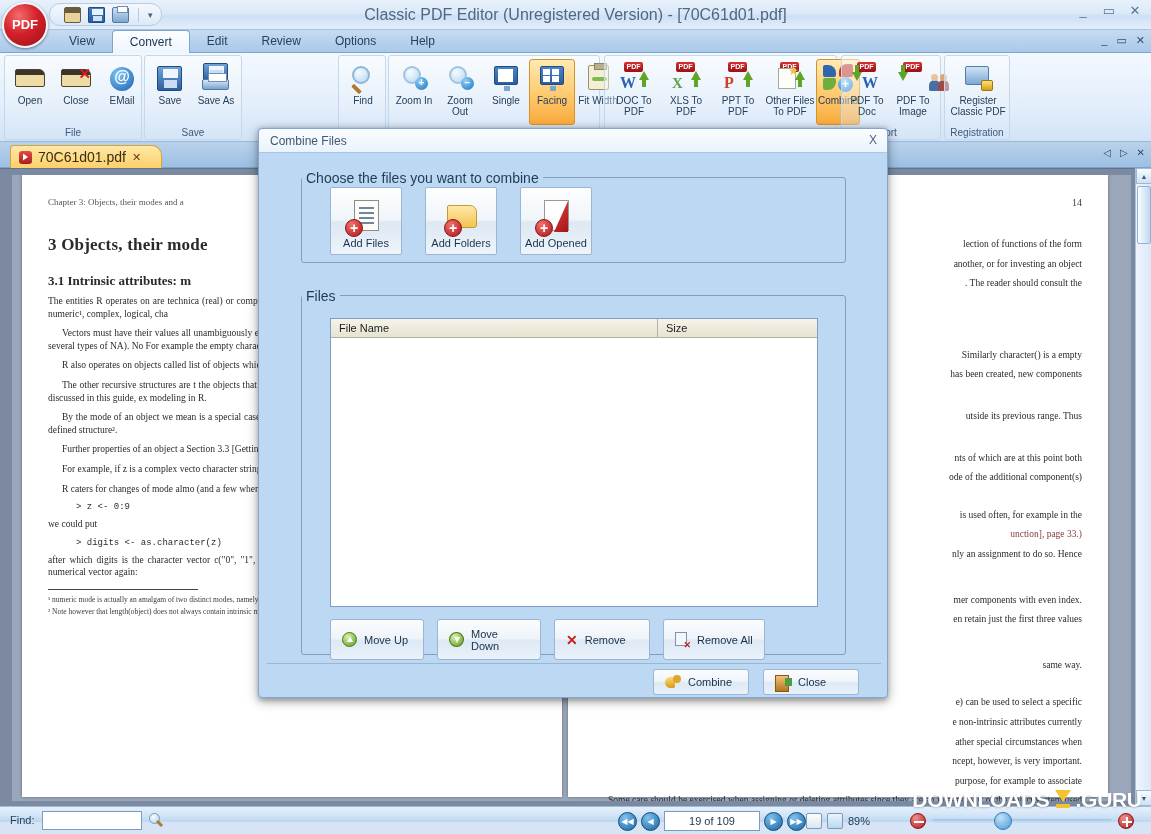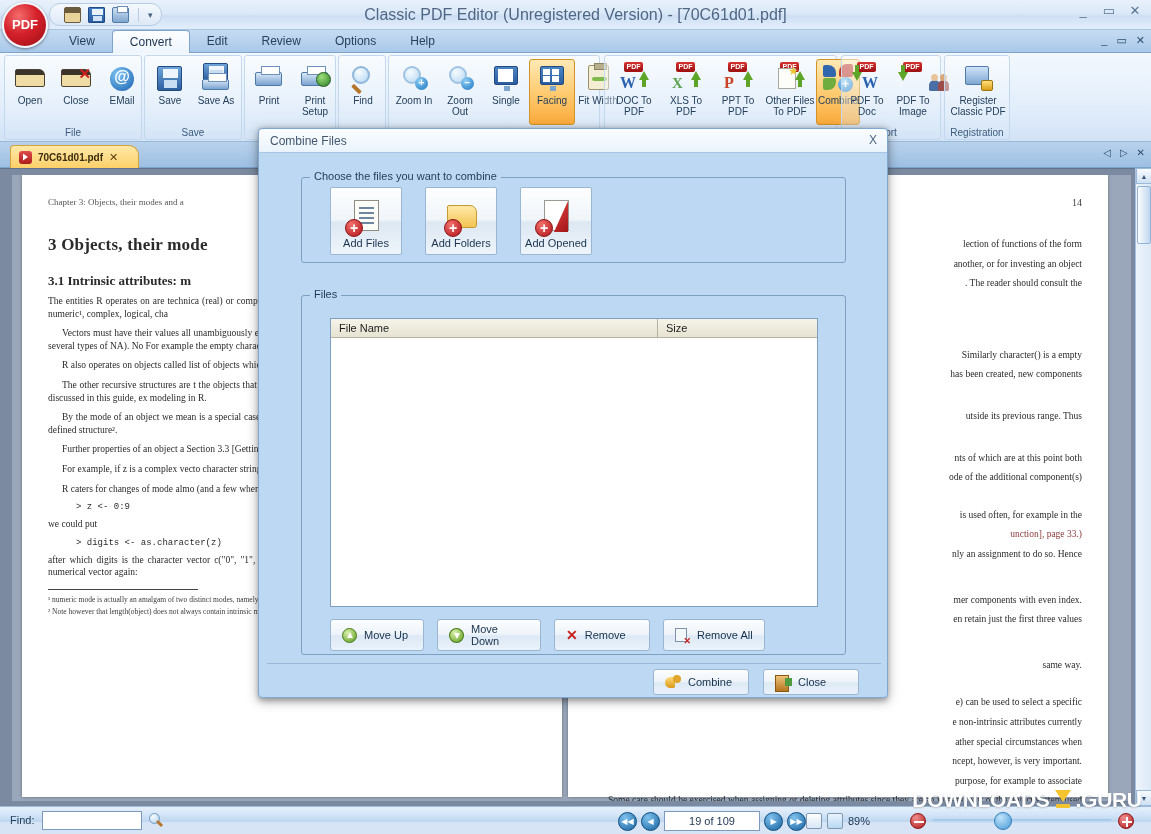--- a/index.html
+++ b/index.html
@@ -177,21 +177,21 @@
     position: absolute; left:0; top:142px; width:1151px; height:26px;
     background: linear-gradient(to bottom,#b9d2ec,#9dbfe2);
     border-bottom:1px solid #7ea3cb;
   }
   .doctab{
     position:absolute; left:10px; top:3px; height:23px; padding:0 20px 0 8px;
     background:linear-gradient(to bottom,#ffe8a8,#fdd069);
     border:1px solid #d5a33c; border-bottom:none; border-radius:4px 10px 0 0;
     display:flex; align-items:center; gap:6px; cursor:pointer;
   }
-  .doctab .tlabel{ font-size:10px; font-weight:bold; color:#3a2c10; }
+  .doctab .tlabel{ font-size:14px; font-weight:normal; color:#3a2c10; }
   .tab-pdf-ic{ width:13px;height:13px;border-radius:3px;background:linear-gradient(to bottom,#e14c4c,#ad1c1c); position:relative;}
   .tab-pdf-ic::after{content:"";position:absolute;left:4px;top:3px;width:5px;height:7px;background:#fff;clip-path:polygon(0 0,100% 50%,0 100%);}
   .tab-x{ font-size:11px;color:#5a4314; cursor:pointer; }
   .strip-navs{ position:absolute; right:6px; top:5px; display:flex; gap:9px; color:#2d4c6d; font-size:10px; }
   .strip-navs span{cursor:pointer;}
 
   
   .docarea{
     position:absolute; left:0; top:168px; width:1151px; height:638px;
     background:#7b8aa0;
@@ -281,21 +281,21 @@
     box-shadow:0 3px 12px rgba(0,0,0,.35);
   }
   .dlg-title{
     position:absolute; left:0; top:0; width:100%; height:24px;
     background:linear-gradient(to bottom,#fafdff,#eaf3fc);
     border-bottom:1px solid #a9c7e4; border-radius:4px 4px 0 0;
   }
   .dlg-title span.t{ position:absolute;left:11px;top:5px;font-size:12px;color:#43576e;}
   .dlg-close{ position:absolute; right:10px; top:4px; font-size:12px; color:#4f6583; cursor:pointer;}
   .gbox{ position:absolute; border:1px solid #7f9ec0; border-radius:3px; }
-  .gbox-lbl{ position:absolute; left:8px; top:-8px; background:#bcd8f2; padding:0 4px; font-size:11px; color:#1f3a56;text-align:center;}
+  .gbox-lbl{ position:absolute; left:0; top:-8px; background:#bcd8f2; padding:0 4px; font-size:14px; color:#1f3a56;text-align:center;}
   .addbtn{
     width:72px; height:68px; background:linear-gradient(to bottom,#fdfefe 0%,#f0f5fa 48%,#dde8f3 52%,#eef4fa 100%);
     border:1px solid #9bb6d2; border-radius:2px; display:flex; flex-direction:column;
     align-items:center; justify-content:flex-end; padding-bottom:5px; cursor:pointer;
   }
   .addbtn .lb{ font-size:11px; color:#1c3450; }
   .addbtn .ig{ width:40px;height:38px; position:relative; }
   .red-plus{ position:absolute; left:-1px; bottom:0px; width:18px;height:18px;border-radius:50%;
     background:radial-gradient(circle at 35% 28%,#f2706a,#b01419); border:1px solid #8d0f13;
     color:#fff; font-size:14px; font-weight:bold; text-align:center; line-height:16px;}
@@ -308,21 +308,21 @@
   .redsheet::after{ content:""; position:absolute; right:0;top:0;width:14px;height:31px;
     background:linear-gradient(135deg,#e3443f,#a3151a); clip-path:polygon(100% 0,100% 100%,0 100%);}
 
   .lv{ position:absolute; background:#fff; border:1px solid #7f9ec0;padding-left:25px; }
   .lv-head{ position:absolute; left:0; top:0; width:100%; height:19px;
     background:linear-gradient(to bottom,#f6f4e9,#e6e3d2); border-bottom:1px solid #b5b2a1; display:flex;}
   .lv-th{ font-size:11px; color:#1d1d1d; line-height:18px; padding-left:8px; }
   .lv-th.n{ width:327px; border-right:1px solid #b5b2a1; }
 
   .dbtn{
-    height:32px; background:linear-gradient(to bottom,#fcfdfe 0%,#eef4fa 47%,#dde9f5 53%,#eaf2fa 100%);
+    height:41px; background:linear-gradient(to bottom,#fcfdfe 0%,#eef4fa 47%,#dde9f5 53%,#eaf2fa 100%);
     border:1px solid #9bb6d2; border-radius:3px; display:flex; align-items:center; gap:7px;
     padding:0 11px; font-size:11px; color:#16304c; cursor:pointer;
   }
   .g-up{ width:15px;height:15px;border-radius:50%;background:radial-gradient(circle at 35% 28%,#d8f0a8,#5c9c1f);
     border:1px solid #467a14;position:relative;}
   .g-up::after{content:"";position:absolute;left:4px;top:3px;width:0;height:0;
     border-left:3.5px solid transparent;border-right:3.5px solid transparent;border-bottom:6px solid #fff;}
   .g-dn{ width:15px;height:15px;border-radius:50%;background:radial-gradient(circle at 35% 28%,#d8f0a8,#5c9c1f);
     border:1px solid #467a14;position:relative;}
   .g-dn::after{content:"";position:absolute;left:4px;top:4px;width:0;height:0;
@@ -418,38 +418,20 @@
           <div class="ricon">
               <div class="ic-fd" style="top:0;height:18px;"></div>
               <div class="ic-printer" style="top:16px;height:11px;"></div>
             </div>
           <div class="lbl">Save As</div>
         </div>
       </div>
       <div class="rgroup-label">Save</div>
     </div>
 
-    <div class="rgroup" style="left:244px; width:92px;">
-      <div class="rbtns" style="left:1px;">
-        <div class="rbtn">
-          <div class="ricon">
-              <div class="ic-printer"></div>
-            </div>
-          <div class="lbl">Print</div>
-        </div>
-        <div class="rbtn">
-          <div class="ricon">
-              <div class="ic-printer"></div>
-              <div class="ic-globe"></div>
-            </div>
-          <div class="lbl">Print Setup</div>
-        </div>
-      </div>
-      <div class="rgroup-label"></div>
-    </div>
 
     <div class="rgroup" style="left:338px; width:48px;">
       <div class="rbtns" style="left:1px;">
         <div class="rbtn">
           <div class="ricon">
               <div class="ic-magnifier"></div>
               <div class="mag-handle"></div>
             </div>
           <div class="lbl">Find</div>
         </div>

